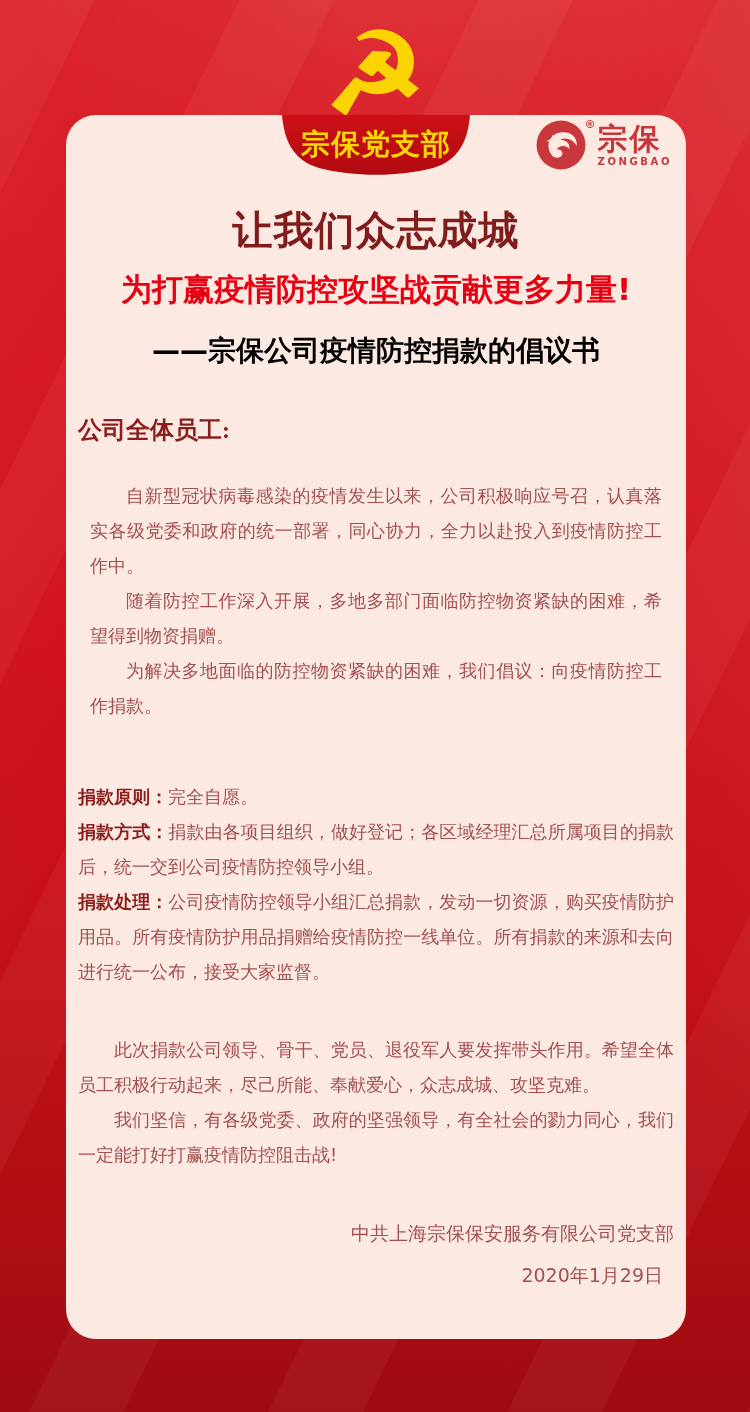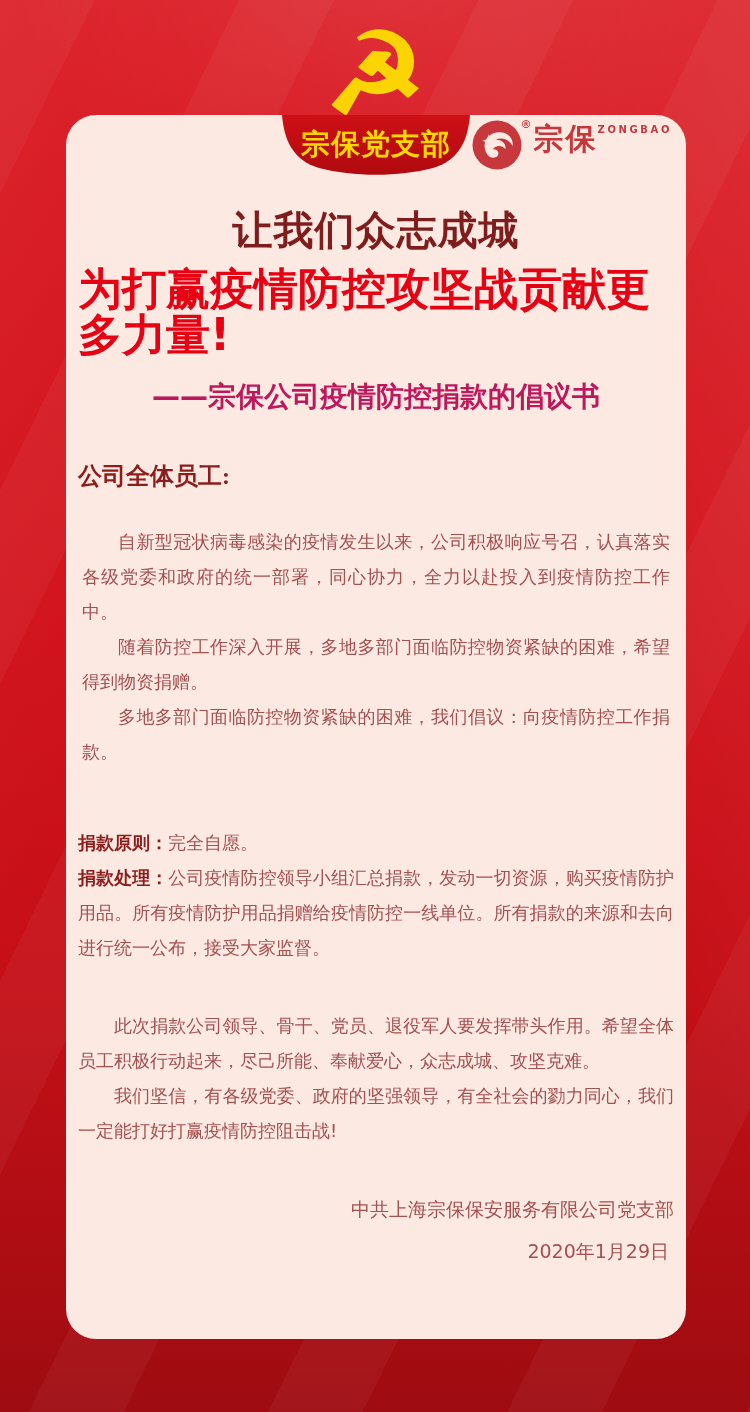--- a/index.html
+++ b/index.html
@@ -34,43 +34,43 @@
   
   .emblem{position:absolute;left:0;right:0;top:18px;z-index:3;text-align:center;
     font-size:112px;line-height:1;color:#fcd303;
     -webkit-text-stroke:4px #fcd303;}
 
   
   .logo{position:absolute;top:5px;right:14px;display:flex;align-items:flex-start;z-index:2;}
   .logo-badge{position:relative;width:50px;height:50px;}
   .logo-badge svg{display:block;}
   .logo-reg{position:absolute;top:-2px;right:-10px;font-size:11px;color:#c4373c;font-weight:bold;}
-  .logo-text{display:flex;flex-direction:row;margin-left:12px;padding-top:3px;}
+  .logo-text{display:flex;flex-direction:column;margin-left:12px;padding-top:3px;}
   .logo-cn{font-size:30px;line-height:32px;font-weight:bold;color:#c4373c;letter-spacing:2px;}
   .logo-en{font-size:10px;line-height:13px;font-weight:bold;color:#c4373c;letter-spacing:2.6px;}
 
   
   .title1{margin:87px 0 0;text-align:center;font-size:40px;line-height:48px;
     font-weight:900;color:#7f1d1d;letter-spacing:1px;}
-  .title2{margin:12px 0 0;font-size:44px;line-height:46px;
+  .title2{margin:12px 0 0;text-align:center;font-size:31px;line-height:46px;
     font-weight:900;color:#e60113;}
   .subtitle{margin:20px 0 0;text-align:center;font-size:28px;line-height:38px;
-    font-weight:bold;color:#be185d;}
+    font-weight:bold;color:#000000;}
 
   
   .salutation{margin:44px 0 0;font-size:24px;line-height:32px;font-weight:bold;color:#8c1d1d;font-family:Liberation Serif, serif;}
-  .paras{margin:32px 4px 0;}
+  .paras{margin:32px 12px 0;}
   .closing{margin:43px 0 0;}
   .paras p,.closing p{margin:0;text-indent:2em;font-size:18px;line-height:35px;
     color:#a35050;text-align:justify;}
   .items{margin:56px 0 0;}
   .items p{margin:0;font-size:18px;line-height:35px;color:#a35050;text-align:justify;}
   .items b{color:#8c1d1d;font-weight:bold;}
   .sign{margin:46px 0 12px;text-align:right;font-size:19px;line-height:30px;color:#a35050;}
-  .date{margin:10px 3px 0;text-align:right;font-size:19px;line-height:30px;color:#a35050;padding-right:2px;}
+  .date{margin:10px 9px 0;text-align:right;font-size:19px;line-height:30px;color:#a35050;padding-right:2px;}
 </style>
 </head>
 <body>
 
 <div class="bg"></div>
 
 <div class="card">
 
   <div class="ribbon">
     <svg viewBox="0 0 190 64" width="190" height="64">
@@ -102,25 +102,26 @@
 
   <h1 class="title1">让我们众志成城</h1>
   <h2 class="title2">为打赢疫情防控攻坚战贡献更多力量!</h2>
   <h3 class="subtitle">——宗保公司疫情防控捐款的倡议书</h3>
 
   <div class="salutation">公司全体员工:</div>
 
   <div class="paras">
     <p>自新型冠状病毒感染的疫情发生以来，公司积极响应号召，认真落实各级党委和政府的统一部署，同心协力，全力以赴投入到疫情防控工作中。</p>
     <p>随着防控工作深入开展，多地多部门面临防控物资紧缺的困难，希望得到物资捐赠。</p>
-    <p>多地多部门面临防控物资紧缺的困难，我们倡议：向疫情防控工作捐款。</p>
+    <p>为解决多地面临的防控物资紧缺的困难，我们倡议：向疫情防控工作捐款。</p>
   </div>
 
   <div class="items">
     <p><b>捐款原则：</b><span>完全自愿。</span></p>
+    <p><b>捐款方式：</b><span>捐款由各项目组织，做好登记；各区域经理汇总所属项目的捐款后，统一交到公司疫情防控领导小组。</span></p>
     <p><b>捐款处理：</b><span>公司疫情防控领导小组汇总捐款，发动一切资源，购买疫情防护用品。所有疫情防护用品捐赠给疫情防控一线单位。所有捐款的来源和去向进行统一公布，接受大家监督。</span></p>
   </div>
 
   <div class="closing">
     <p>此次捐款公司领导、骨干、党员、退役军人要发挥带头作用。希望全体员工积极行动起来，尽己所能、奉献爱心，众志成城、攻坚克难。</p>
     <p>我们坚信，有各级党委、政府的坚强领导，有全社会的勠力同心，我们一定能打好打赢疫情防控阻击战!</p>
   </div>
 
   <div class="sign">中共上海宗保保安服务有限公司党支部</div>
   <div class="date">2020年1月29日</div>

